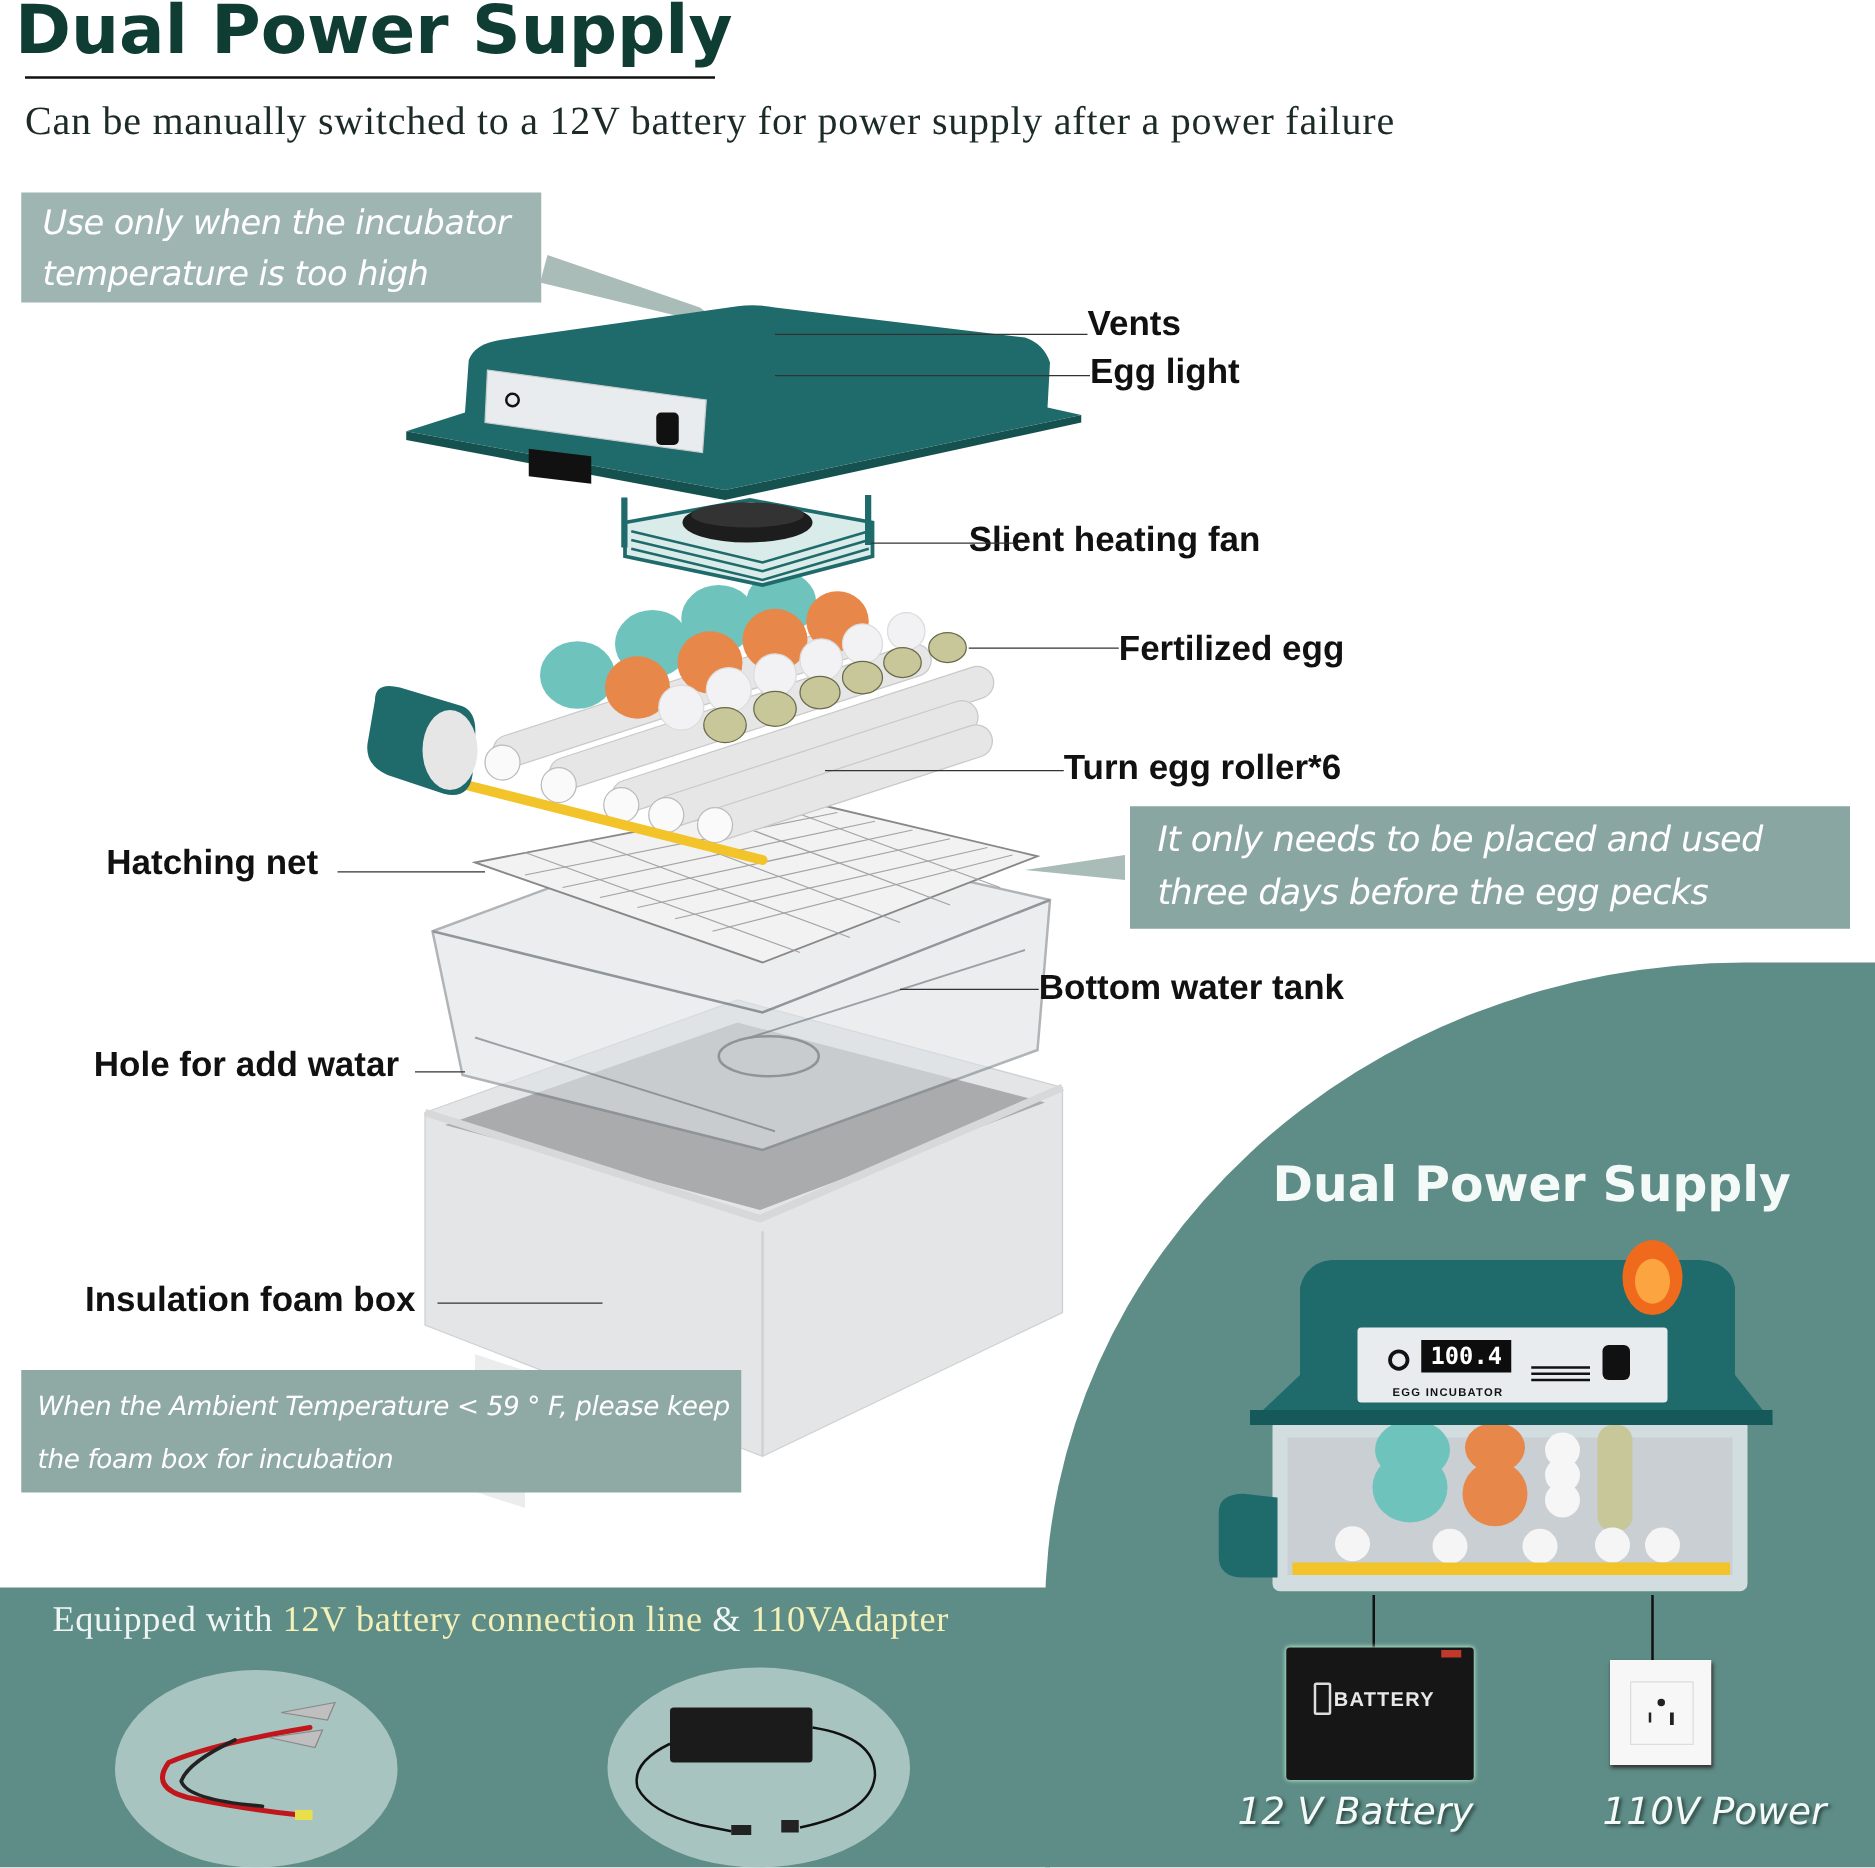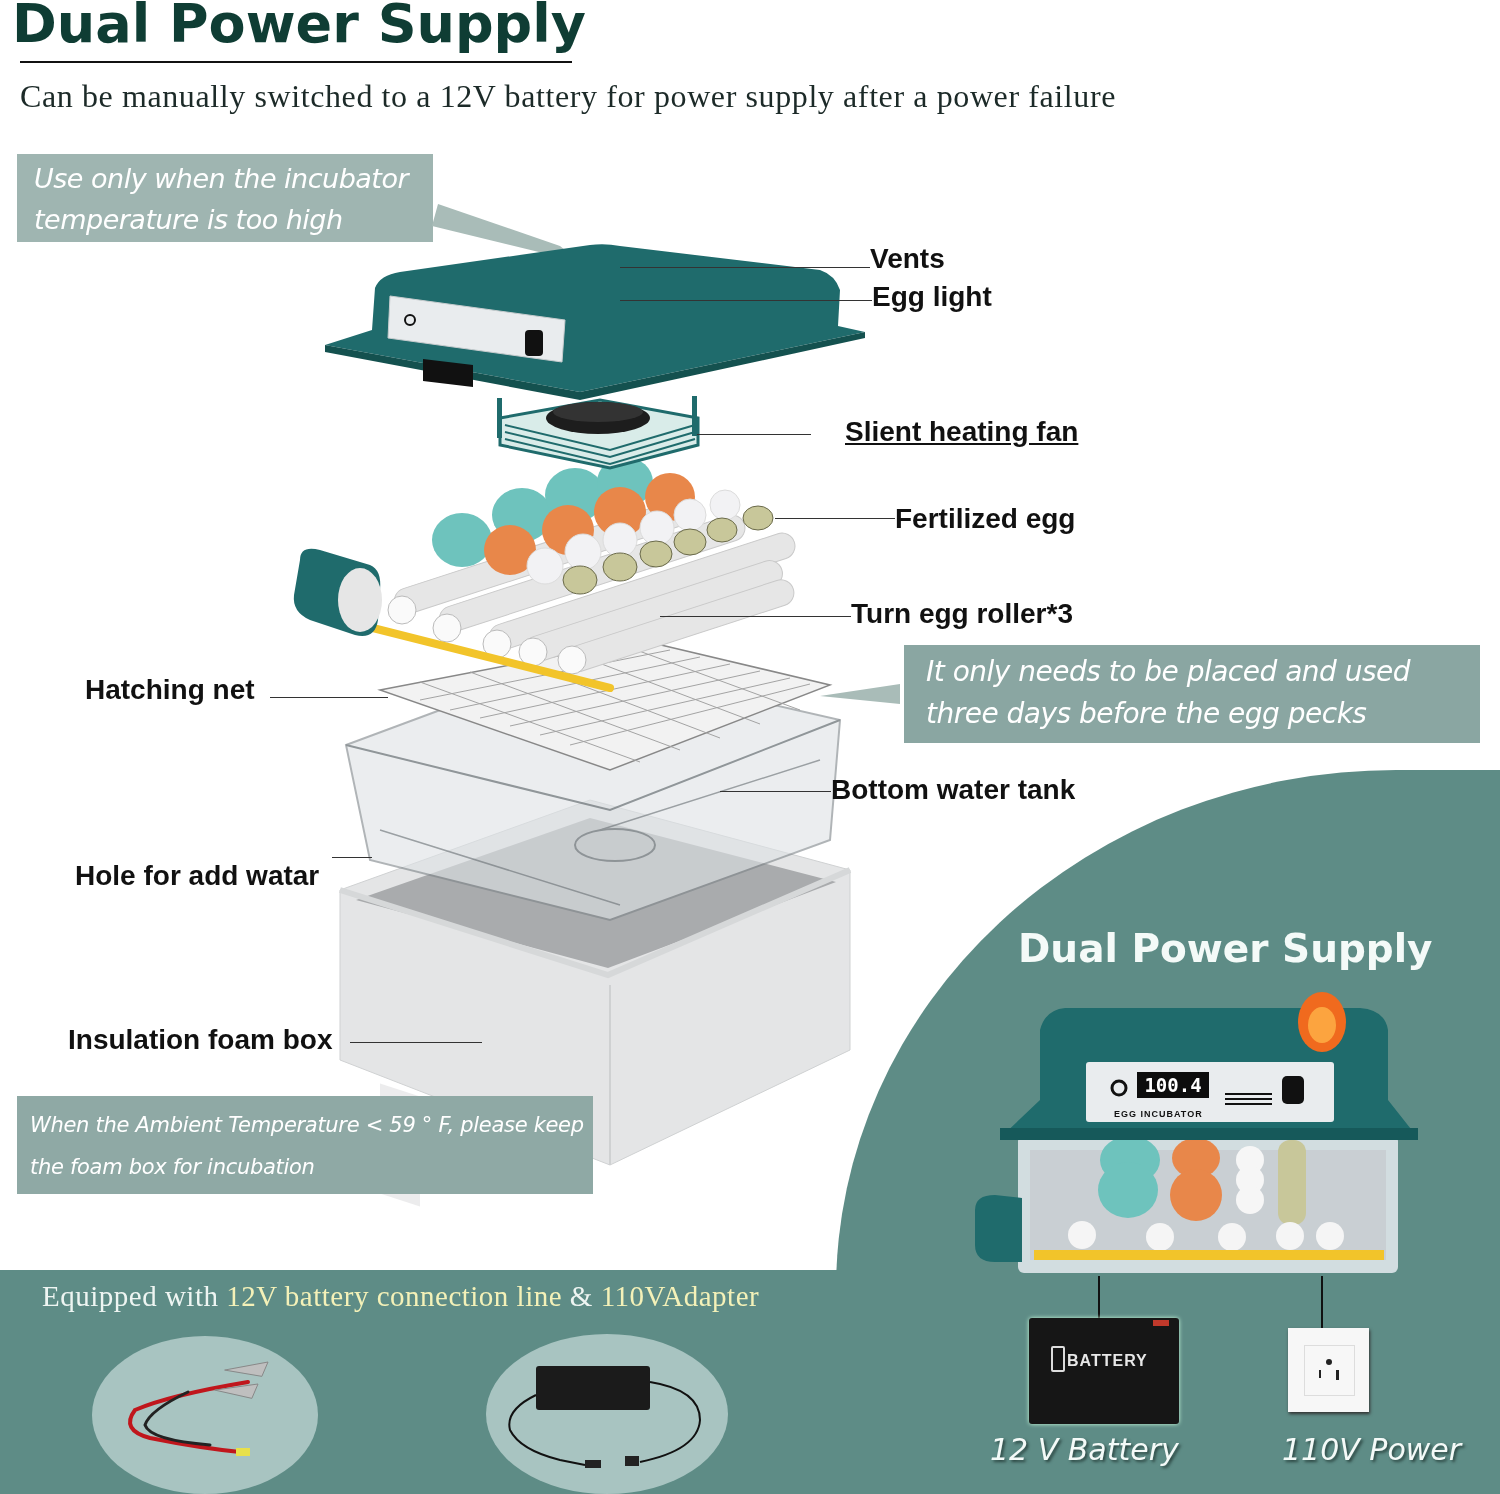--- a/index.html
+++ b/index.html
@@ -136,31 +136,31 @@
     <rect x="423" y="307" width="50" height="22" fill="#111" transform="skewY(7)"></rect>
     <rect x="525" y="330" width="18" height="26" rx="4" fill="#111"></rect>
     <circle cx="410" cy="320" r="5" fill="none" stroke="#111" stroke-width="2"></circle>
   </g>
 </svg>
 
 <div class="abs label" style="left:870px;top:243px;">Vents</div>
 <div class="abs leader" style="left:620px;top:267px;width:250px;"></div>
 <div class="abs label" style="left:872px;top:281px;">Egg light</div>
 <div class="abs leader" style="left:620px;top:300px;width:252px;"></div>
-<div class="abs label" style="left:845px;top:416px;text-decoration:underline;">Slient heating fan</div>
+<div class="abs label" style="left:775px;top:416px;">Slient heating fan</div>
 <div class="abs leader" style="left:697px;top:434px;width:114px;"></div>
 <div class="abs label" style="left:895px;top:503px;">Fertilized egg</div>
 <div class="abs leader" style="left:775px;top:518px;width:120px;"></div>
-<div class="abs label" style="left:851px;top:598px;">Turn egg roller*3</div>
+<div class="abs label" style="left:851px;top:598px;">Turn egg roller*6</div>
 <div class="abs leader" style="left:660px;top:616px;width:191px;"></div>
 <div class="abs label" style="left:85px;top:674px;">Hatching net</div>
 <div class="abs leader" style="left:270px;top:697px;width:118px;"></div>
 <div class="abs label" style="left:831px;top:774px;">Bottom water tank</div>
 <div class="abs leader" style="left:720px;top:791px;width:111px;"></div>
-<div class="abs label" style="left:75px;top:836px;margin-top:24px;">Hole for add watar</div>
+<div class="abs label" style="left:75px;top:836px;">Hole for add watar</div>
 <div class="abs leader" style="left:332px;top:857px;width:40px;"></div>
 <div class="abs label" style="left:68px;top:1024px;">Insulation foam box</div>
 <div class="abs leader" style="left:350px;top:1042px;width:132px;"></div>
 
 <div class="abs callout callout-2">It only needs to be placed and used three days before the egg pecks</div>
 
 <div class="abs right-panel"></div>
 <div class="abs dps-title">Dual Power Supply</div>
 
 <svg style="left:0;top:0;width:1500px;height:1494px;">

